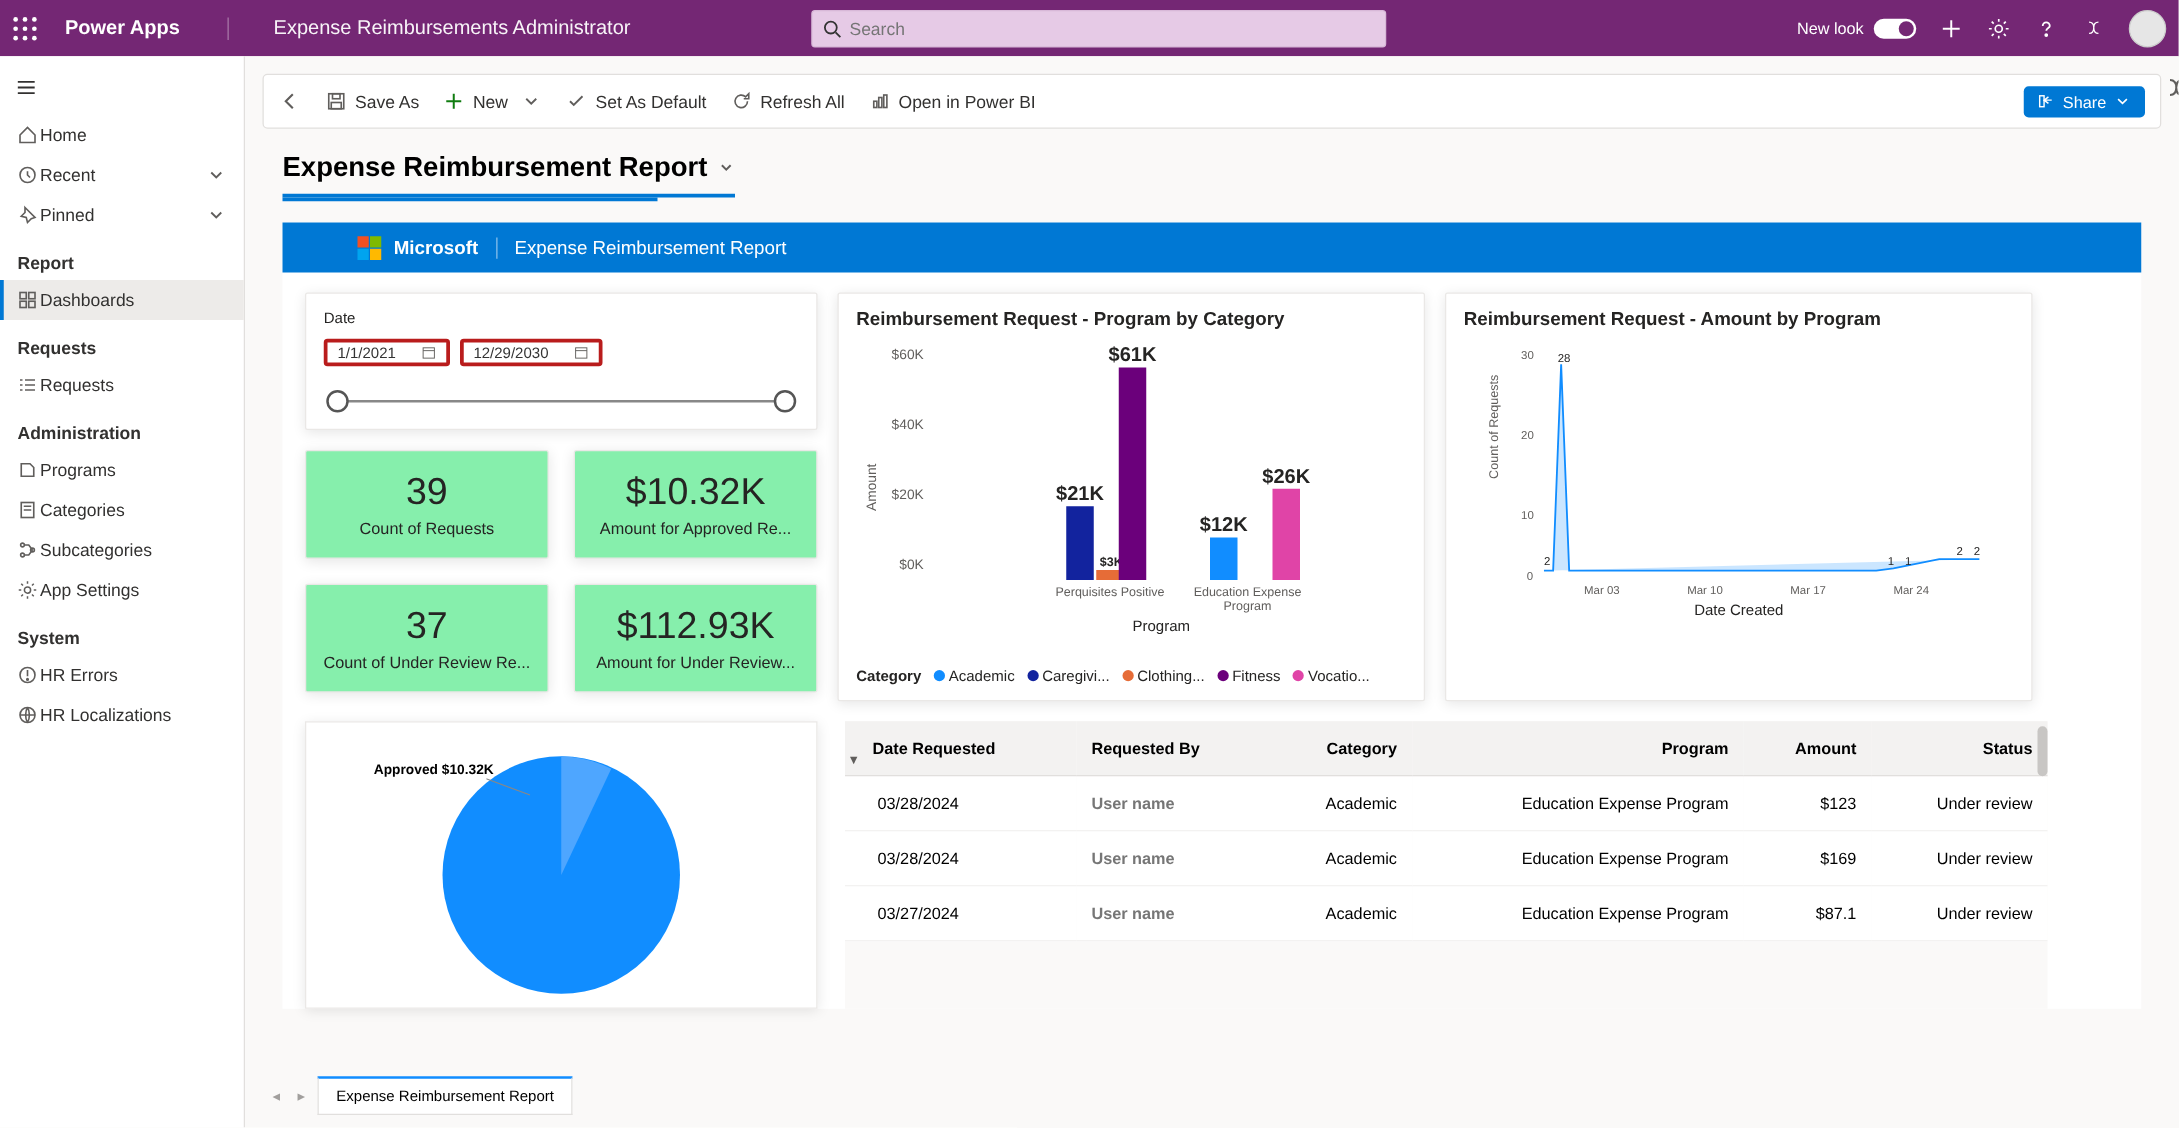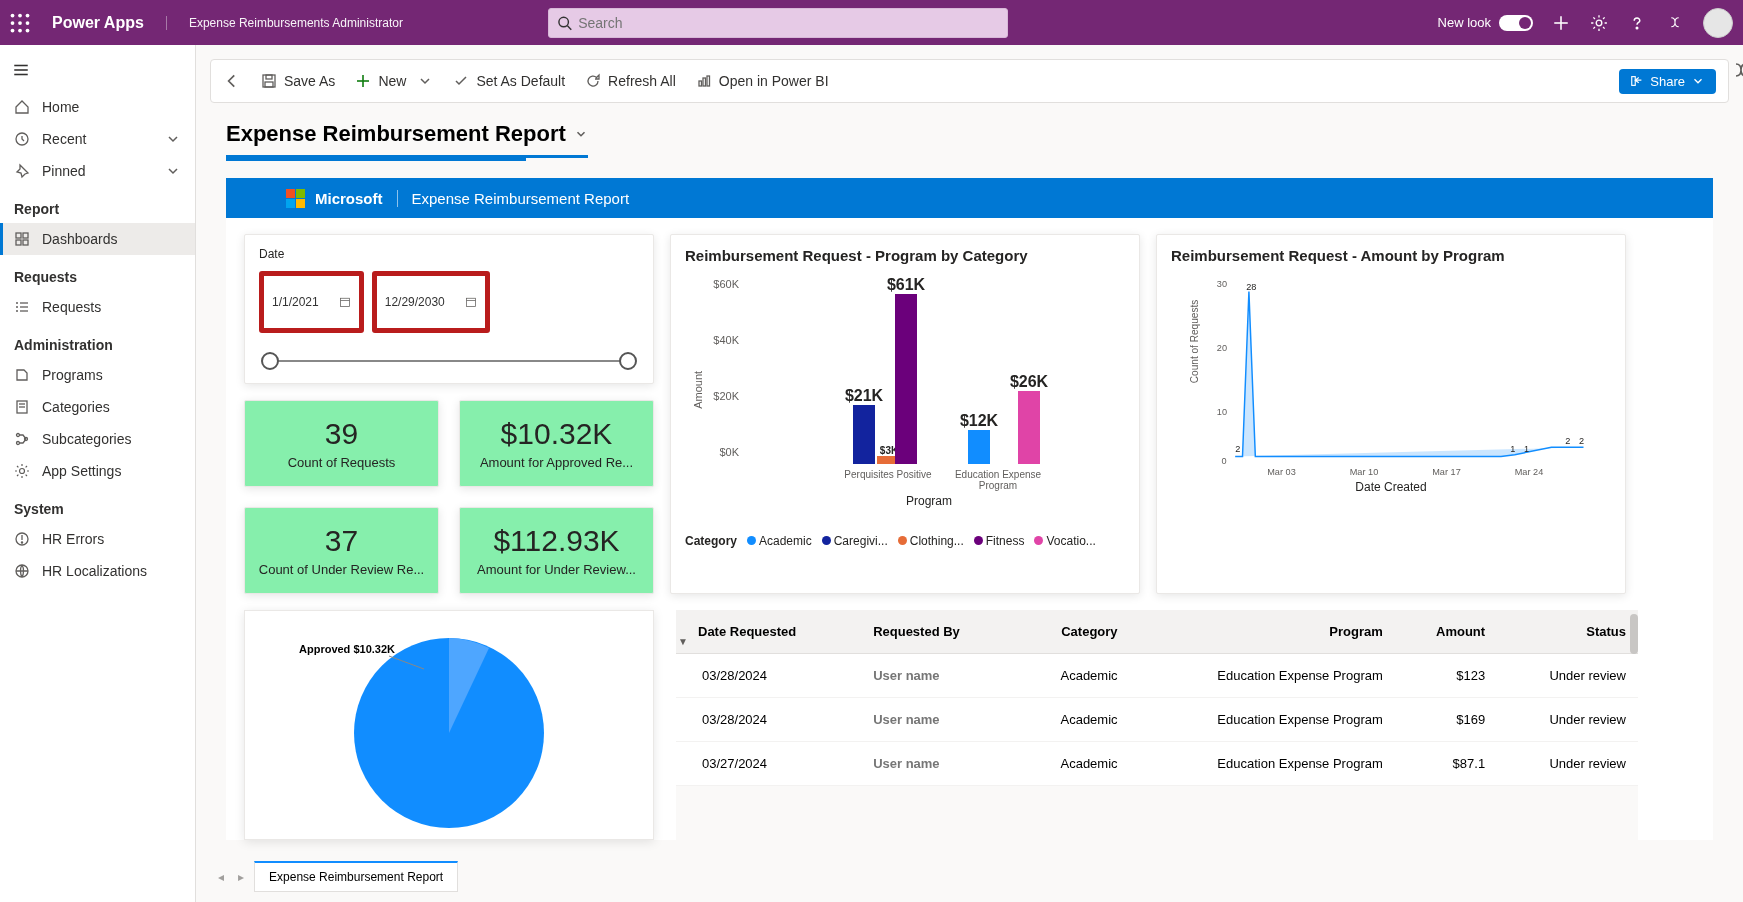--- a/index.html
+++ b/index.html
@@ -2,38 +2,38 @@
 <html><head>
 <meta charset="utf-8">
 <style>
 *{box-sizing:border-box;margin:0;padding:0;font-family:"Segoe UI",Arial,sans-serif}
 body{background:#faf9f8;width:1743px;height:902px;overflow:hidden}
 
 .topbar{height:45px;background:#742774;display:flex;align-items:center;color:#fff;padding:0 10px}
 .waffle{width:20px;height:20px;cursor:pointer}
 .waffle svg{width:20px;height:20px}
 .app-name{font-weight:600;font-size:16px;margin-left:22px}
-.app-sub{font-size:12px;margin-left:22px;opacity:.95;border-left:1px solid rgba(255,255,255,.4);padding-left:22px}
+.app-sub{font-size:16px;margin-left:38px;opacity:.95;border-left:1px solid rgba(255,255,255,.4);padding-left:36px}
 .search-wrap{margin-left:145px}
 .search{width:460px;height:30px;background:#e6cae6;border:1px solid #d8b8d8;border-radius:3px;padding:0 8px;display:flex;align-items:center}
 .search svg{width:16px;height:16px;color:#333}
 .search input{border:none;background:transparent;outline:none;margin-left:6px;font-size:14px;width:100%}
 .top-right{margin-left:auto;display:flex;align-items:center;gap:18px}
 .new-look{display:flex;align-items:center;gap:8px;font-size:13px}
 .toggle{width:34px;height:16px;background:#fff;border-radius:20px;position:relative}
 .toggle::after{content:"";position:absolute;width:12px;height:12px;background:#742774;border-radius:50%;right:2px;top:2px}
 .ico-btn{width:20px;height:20px;display:flex;align-items:center;justify-content:center;cursor:pointer}
 .ico-btn svg{width:18px;height:18px}
 .avatar{width:30px;height:30px;background:#e6e6e6;border-radius:50%;border:1px solid #ccc}
 
 .shell{display:flex;height:857px}
 .sidebar{width:196px;background:#fff;border-right:1px solid #e1dfdd;padding-top:8px;position:relative}
 .hamburger{padding:8px 12px;cursor:pointer}
 .hamburger svg{width:18px;height:18px;color:#323130}
-.nav-item{display:flex;align-items:center;padding:8px 14px;gap:12px;font-size:14px;color:#323130;cursor:pointer;position:relative}
+.nav-item{display:flex;align-items:center;padding:8px 14px;gap:2px;font-size:14px;color:#323130;cursor:pointer;position:relative}
 .nav-item.active{background:#edebe9}
 .nav-item.active::before{content:"";position:absolute;left:0;top:0;bottom:0;width:3px;background:#0078d4}
 .nav-item svg{width:16px;height:16px;flex-shrink:0;color:#605e5c}
 .nav-item .chev{margin-left:auto}
 .nav-head{padding:14px 14px 6px;font-size:14px;font-weight:600;color:#323130}
 
 .content{flex:1;background:#faf9f8;position:relative;overflow:hidden}
 .cmdbar{height:44px;background:#fff;border:1px solid #e1dfdd;margin:14px 14px 0;border-radius:4px;display:flex;align-items:center;padding:0 12px;gap:20px}
 .cmd{display:flex;align-items:center;gap:7px;font-size:14px;color:#323130;cursor:pointer}
 .cmd svg{width:16px;height:16px}
@@ -47,21 +47,21 @@
 .canvas{margin:20px 30px 0;background:#fff}
 .blue-band{height:40px;background:#0078d4;display:flex;align-items:center;padding:0 60px;color:#fff;font-size:15px}
 .ms-logo{display:flex;align-items:center;gap:10px;font-weight:600}
 .ms-sq{display:grid;grid-template-columns:9px 9px;grid-template-rows:9px 9px;gap:1px}
 .ms-sq span:nth-child(1){background:#f25022}.ms-sq span:nth-child(2){background:#7fba00}.ms-sq span:nth-child(3){background:#00a4ef}.ms-sq span:nth-child(4){background:#ffb900}
 .band-title{margin-left:14px;padding-left:14px;border-left:1px solid rgba(255,255,255,.55);font-weight:400}
 .tiles{display:grid;grid-template-columns:410px 470px 470px;gap:16px;padding:16px 18px}
 .tile{background:#fff;border:1px solid #eae8e6;border-radius:2px;box-shadow:0 2px 10px rgba(0,0,0,.10);padding:12px 14px}
 .tile-title{font-size:15px;font-weight:700;color:#252423}
 .date-tile .dates{display:flex;gap:8px;margin-top:10px}
-.date-box{border:5px solid #b91c1c;border-radius:3px;padding:19px 8px;font-size:12px;display:flex;align-items:center;gap:20px;color:#333}
+.date-box{border:3px solid #b91c1c;border-radius:3px;padding:1px 8px;font-size:12px;display:flex;align-items:center;gap:20px;color:#333}
 .date-box svg{width:12px;height:12px;color:#605e5c}
 .slider{margin-top:18px;position:relative;height:20px}
 .slider-line{position:absolute;top:9px;left:12px;right:12px;height:2px;background:#888}
 .slider-knob{position:absolute;width:18px;height:18px;border:2px solid #555;border-radius:50%;background:#fff;top:1px}
 .kpi-row{display:grid;grid-template-columns:1fr 1fr;gap:20px;margin-top:16px}
 .kpi{background:#86efac;border:1px solid #eae8e6;border-radius:2px;box-shadow:0 2px 10px rgba(0,0,0,.10);padding:16px 10px;text-align:center}
 .kpi-val{font-size:30px;font-weight:400;color:#252423}
 .kpi-lbl{font-size:13px;color:#252423;margin-top:4px;white-space:nowrap;overflow:hidden;text-overflow:ellipsis}
 
 .chart{position:relative;height:270px}

